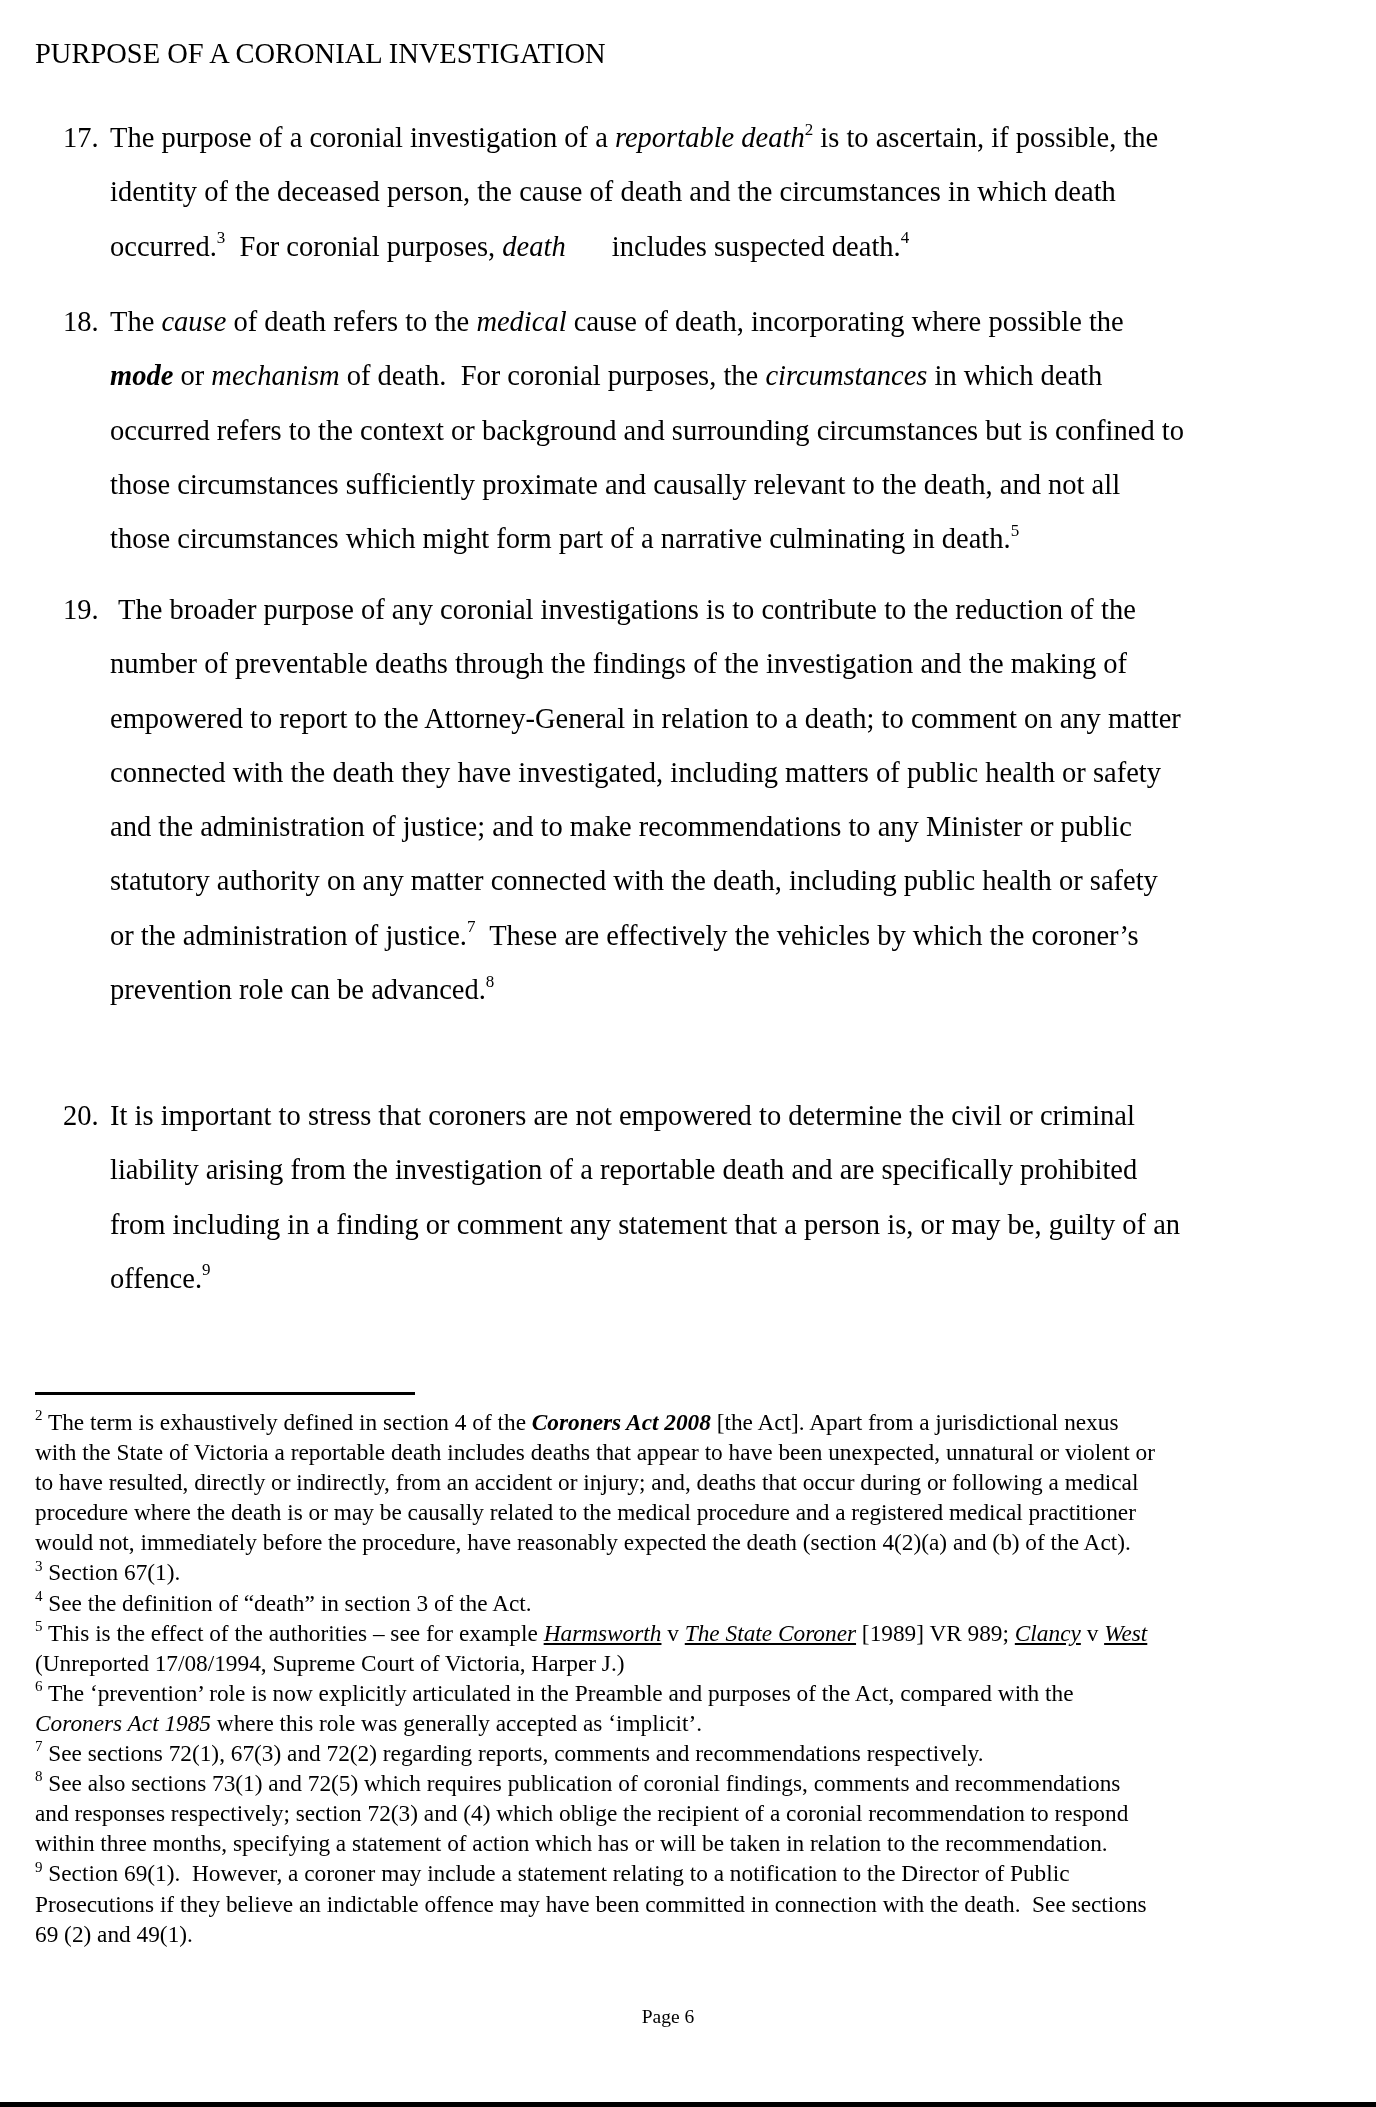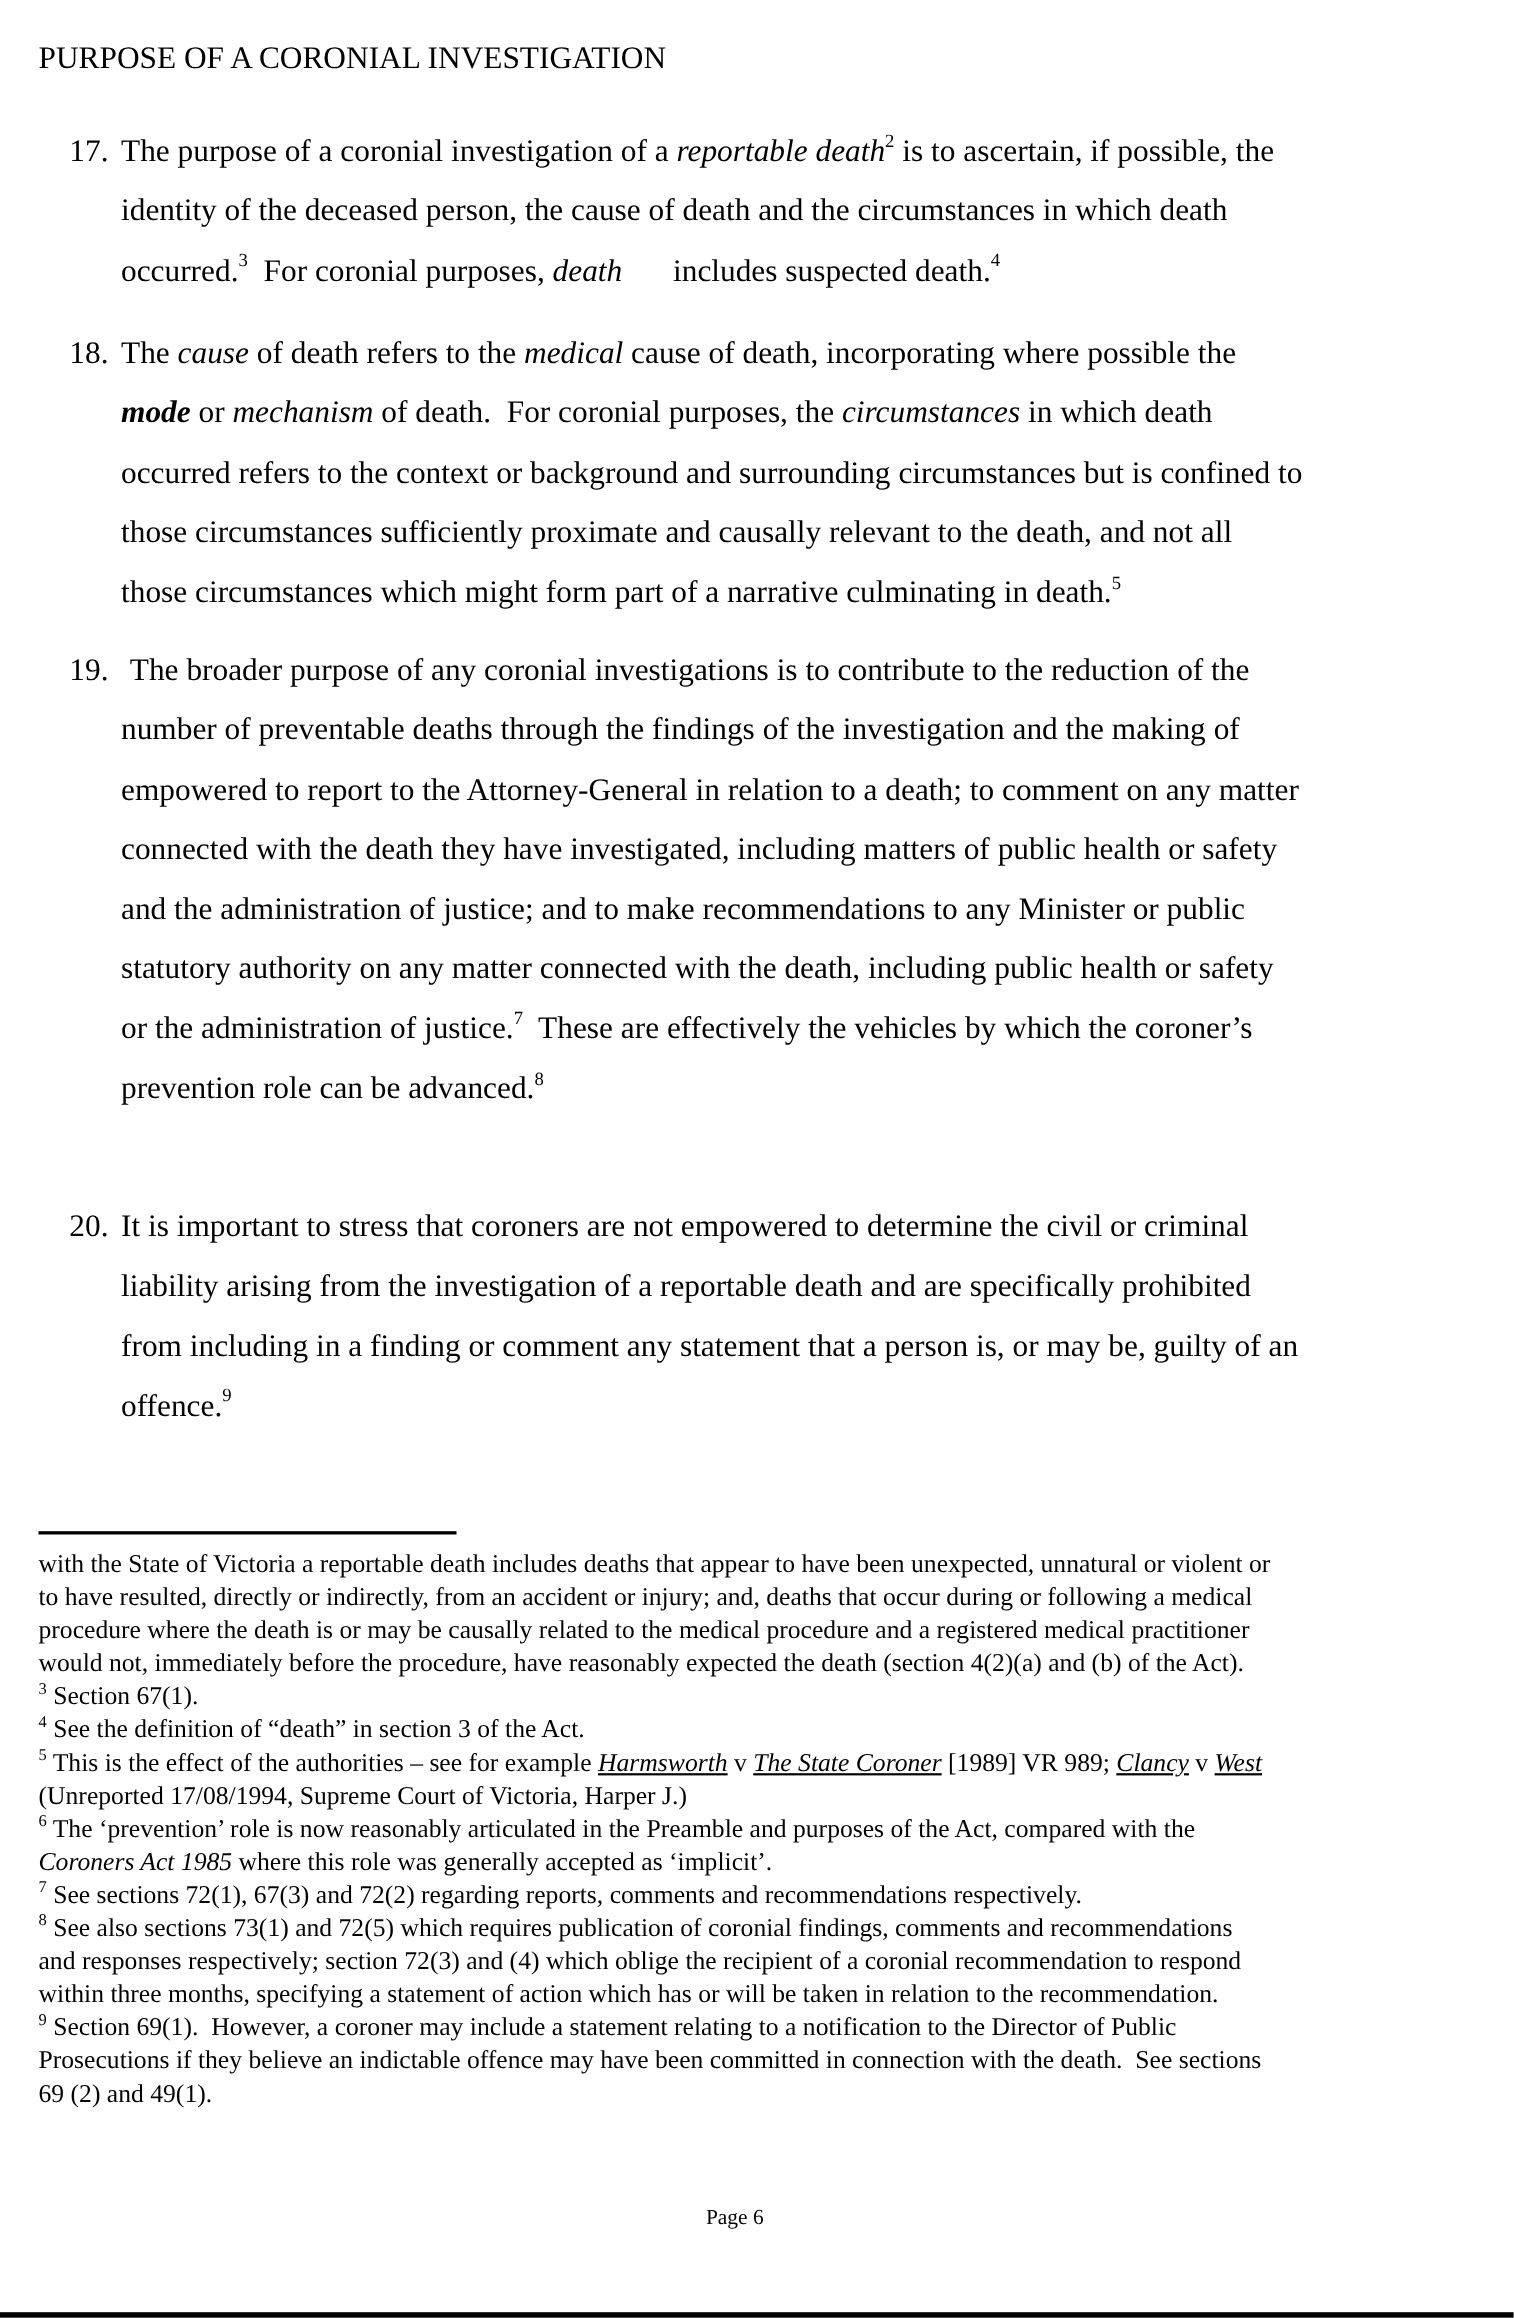--- a/index.html
+++ b/index.html
@@ -148,29 +148,30 @@
       <span class="line"><span style="white-space: pre;">It is important to stress that coroners are not empowered to determine the civil or criminal</span></span>
       <span class="line cont"><span style="white-space: pre;">liability arising from the investigation of a reportable death and are specifically prohibited</span></span>
       <span class="line cont"><span style="white-space: pre;">from including in a finding or comment any statement that a person is, or may be, guilty of an</span></span>
       <span class="line cont"><span style="white-space: pre;">offence.</span><sup class="fn" style="white-space: pre;">9</sup></span>
     </div>
 </div>
 
 <div class="footnote-rule"></div>
 
 <div class="footnotes">
+    <span class="fline"><sup class="" style="white-space: pre;">2</sup><span style="white-space: pre;"> The term is exhaustively defined in section 4 of the </span><strong style="white-space: pre;">Coroners Act 2008</strong><span style="white-space: pre;"> [the Act]. Apart from a jurisdictional nexus</span></span>
     <span class="fline"><span style="white-space: pre;">with the State of Victoria a reportable death includes deaths that appear to have been unexpected, unnatural or violent or</span></span>
     <span class="fline"><span style="white-space: pre;">to have resulted, directly or indirectly, from an accident or injury; and, deaths that occur during or following a medical</span></span>
     <span class="fline"><span style="white-space: pre;">procedure where the death is or may be causally related to the medical procedure and a registered medical practitioner</span></span>
     <span class="fline"><span style="white-space: pre;">would not, immediately before the procedure, have reasonably expected the death (section 4(2)(a) and (b) of the Act).</span></span>
     <span class="fline"><sup class="" style="white-space: pre;">3</sup><span style="white-space: pre;"> Section 67(1).</span></span>
     <span class="fline"><sup class="" style="white-space: pre;">4</sup><span style="white-space: pre;"> See the definition of “death” in section 3 of the Act.</span></span>
     <span class="fline"><sup class="" style="white-space: pre;">5</sup><span style="white-space: pre;"> This is the effect of the authorities – see for example </span><u><em>Harmsworth</em></u><span style="white-space: pre;"> v </span><u><em>The State Coroner</em></u><span style="white-space: pre;"> [1989] VR 989; </span><u><em>Clancy</em></u><span style="white-space: pre;"> v </span><u><em>West</em></u></span>
     <span class="fline"><span style="white-space: pre;">(Unreported 17/08/1994, Supreme Court of Victoria, Harper J.)</span></span>
-    <span class="fline"><sup class="" style="white-space: pre;">6</sup><span style="white-space: pre;"> The ‘prevention’ role is now reasonably articulated in the Preamble and purposes of the Act, compared with the</span></span>
+    <span class="fline"><sup class="" style="white-space: pre;">6</sup><span style="white-space: pre;"> The ‘prevention’ role is now explicitly articulated in the Preamble and purposes of the Act, compared with the</span></span>
     <span class="fline"><em style="white-space: pre;">Coroners Act 1985</em><span style="white-space: pre;"> where this role was generally accepted as ‘implicit’.</span></span>
     <span class="fline"><sup class="" style="white-space: pre;">7</sup><span style="white-space: pre;"> See sections 72(1), 67(3) and 72(2) regarding reports, comments and recommendations respectively.</span></span>
     <span class="fline"><sup class="" style="white-space: pre;">8</sup><span style="white-space: pre;"> See also sections 73(1) and 72(5) which requires publication of coronial findings, comments and recommendations</span></span>
     <span class="fline"><span style="white-space: pre;">and responses respectively; section 72(3) and (4) which oblige the recipient of a coronial recommendation to respond</span></span>
     <span class="fline"><span style="white-space: pre;">within three months, specifying a statement of action which has or will be taken in relation to the recommendation.</span></span>
     <span class="fline"><sup class="" style="white-space: pre;">9</sup><span style="white-space: pre;"> Section 69(1).  However, a coroner may include a statement relating to a notification to the Director of Public</span></span>
     <span class="fline"><span style="white-space: pre;">Prosecutions if they believe an indictable offence may have been committed in connection with the death.  See sections</span></span>
     <span class="fline"><span style="white-space: pre;">69 (2) and 49(1).</span></span>
   </div>
 

